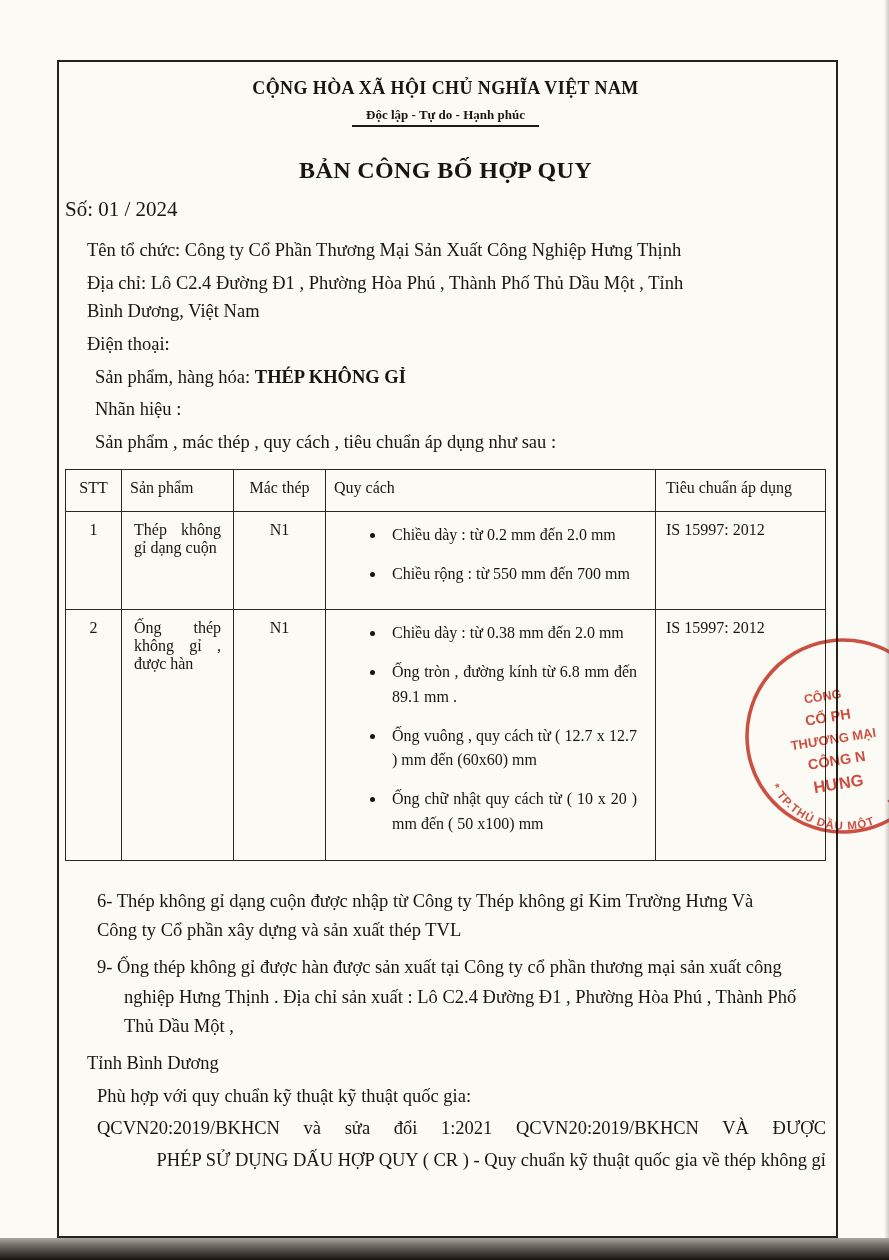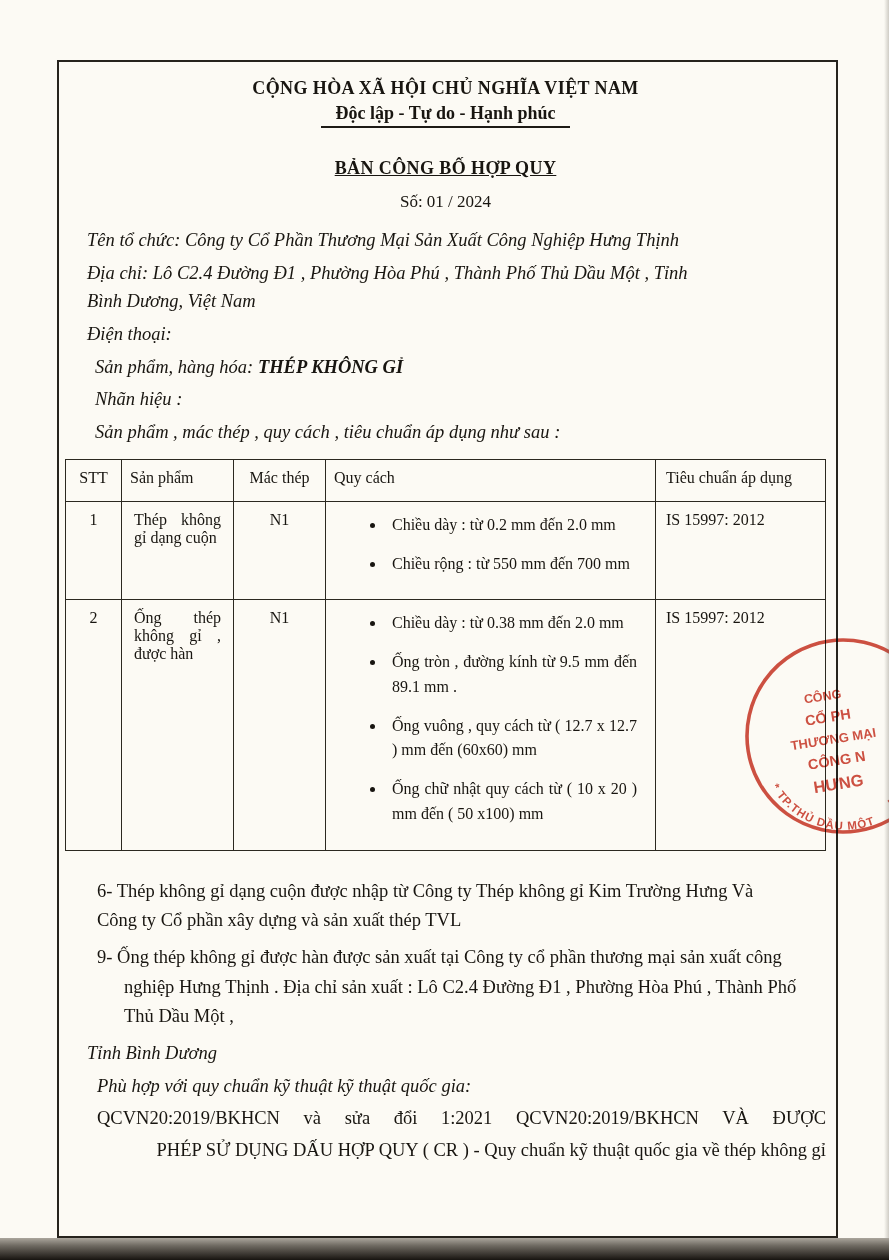--- a/index.html
+++ b/index.html
@@ -9,24 +9,24 @@
     background:#fcfaf4; color:#181510;
     font-family:"Liberation Serif","DejaVu Serif",serif;
     font-size:18.5px;
   }
   .frame {
     position:absolute; left:57px; top:60px; width:781px; height:1178px;
     border:2px solid #26231d; padding:10px 10px 0 6px;
   }
   .nat-title { text-align:center; font-weight:bold; font-size:18px; letter-spacing:.4px; margin-top:6px; }
   .motto-wrap { text-align:center; margin-top:4px; }
-  .nat-motto { display:inline-block; font-weight:bold; font-size:18px; padding:0 14px 2px; border-bottom:2px solid #1d1a15; }
-  .doc-title { text-align:center; font-weight:bold; font-size:18px; letter-spacing:.4px; margin-top:30px;text-decoration:underline; }
-  .doc-number { text-align:center; font-size:17px; margin-top:13px; }
-  .para { line-height:1.55; margin:4px 18px 4px 22px;font-style:italic; }
+  .nat-motto { display:inline-block; font-weight:bold; font-size:13px; padding:0 14px 2px; border-bottom:2px solid #1d1a15; }
+  .doc-title { text-align:center; font-weight:bold; font-size:24px; letter-spacing:.4px; margin-top:30px; }
+  .doc-number { text-align:left; font-size:21px; margin-top:13px; }
+  .para { line-height:1.55; margin:4px 18px 4px 22px; }
   .first-para { margin-top:14px; }
   .addr { margin-right:105px; }
   .indent { margin-left:30px; }
   .bold { font-weight:bold; }
 
   table { border-collapse:collapse; table-layout:fixed; width:100%; margin-top:12px; font-size:16px; }
   th, td { border:1.5px solid #2b2820; vertical-align:top; padding:9px 8px; text-align:left; font-weight:normal; }
   th { height:42px; }
   .c-stt { text-align:center; width:56px; }
   .c-sp  { width:112px; }
@@ -105,21 +105,21 @@
           </td>
           <td class="c-tc">IS 15997: 2012</td>
         </tr>
         <tr>
           <td class="c-stt">2</td>
           <td class="c-sp">Ống thép không gỉ , được hàn</td>
           <td class="c-mt">N1</td>
           <td class="c-qc">
             <ul class="qc">
               <li>Chiều dày : từ 0.38 mm đến 2.0 mm</li>
-              <li>Ống tròn , đường kính từ 9.5 mm đến 89.1 mm .</li>
+              <li>Ống tròn , đường kính từ 6.8 mm đến 89.1 mm .</li>
               <li>Ống vuông , quy cách từ ( 12.7 x 12.7 ) mm đến (60x60) mm</li>
               <li>Ống chữ nhật quy cách từ ( 10 x 20 ) mm đến ( 50 x100) mm</li>
             </ul>
           </td>
           <td class="c-tc">IS 15997: 2012</td>
         </tr>
       </tbody>
     </table>
 
     <div class="notes">

